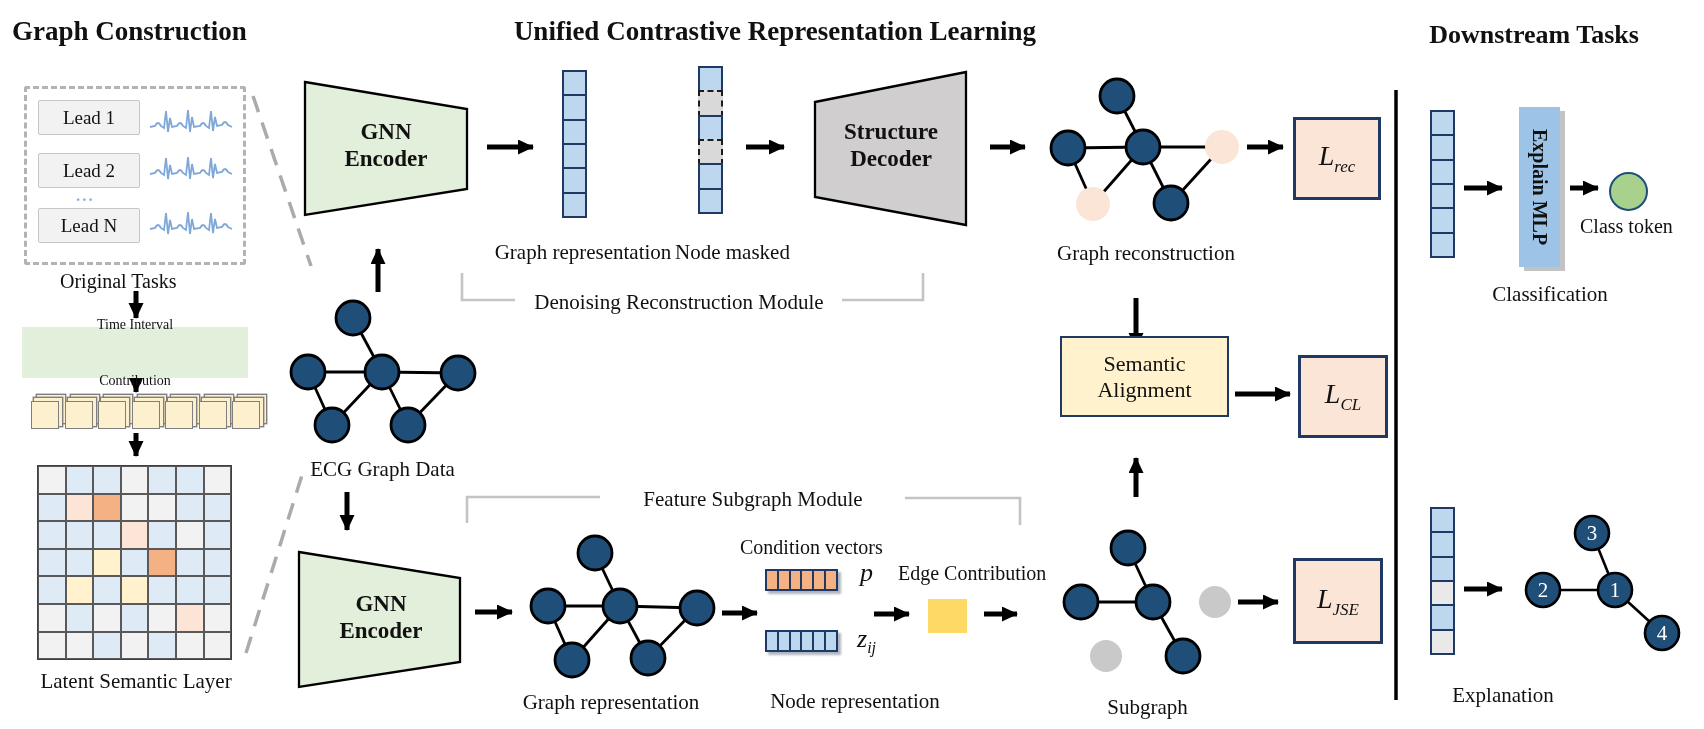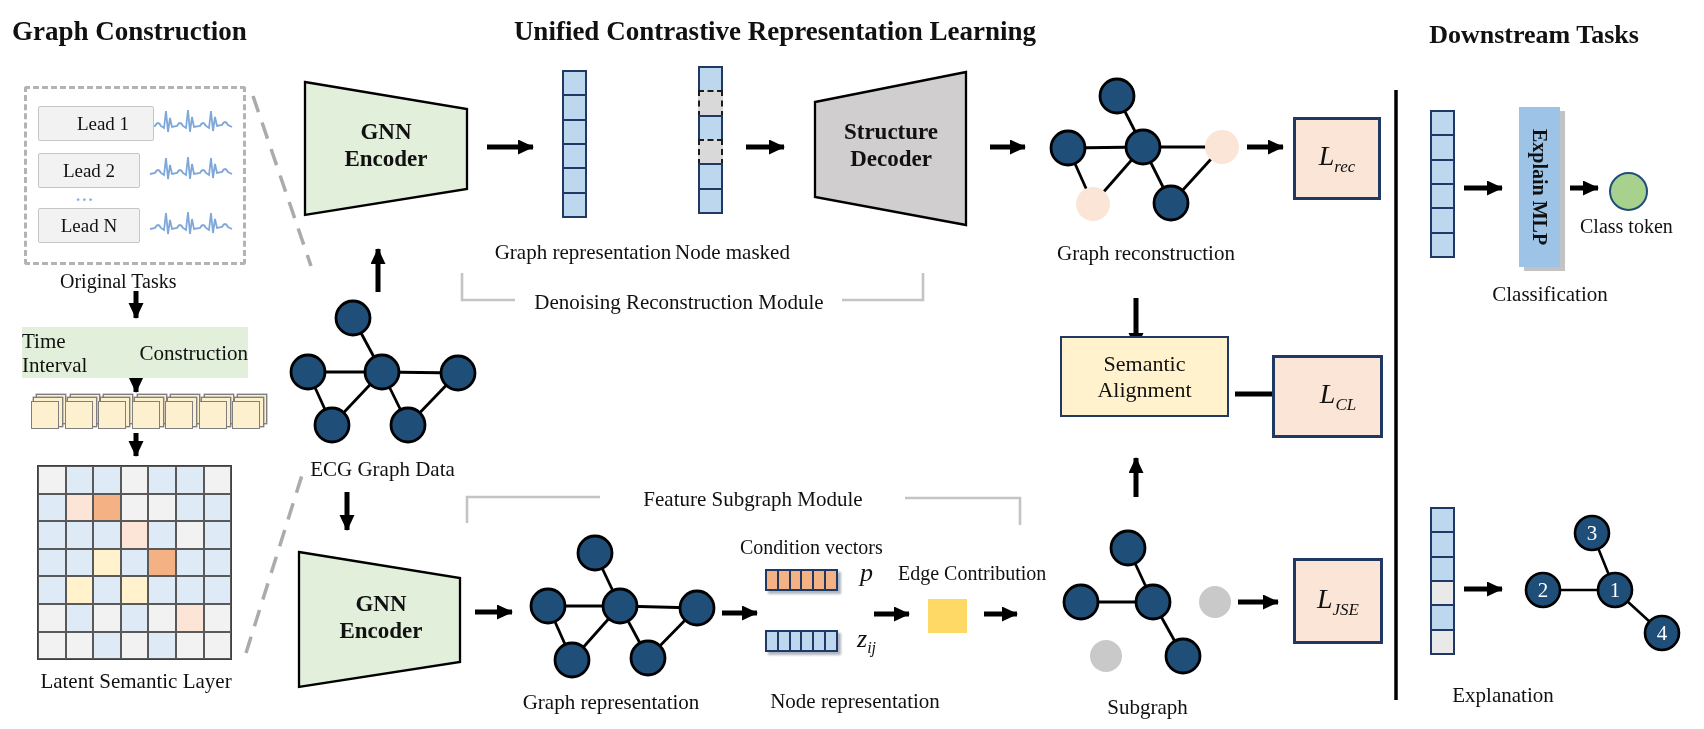--- a/index.html
+++ b/index.html
@@ -6,21 +6,21 @@
   .stage{position:relative;width:1704px;height:729px;background:#fff;overflow:hidden;
          font-family:"Liberation Serif","DejaVu Serif",serif;color:#111;}
   svg{position:absolute;left:0;top:0;z-index:1;}
   .ovl{position:absolute;z-index:2;}
   .ttl{font-weight:bold;font-size:27px;white-space:nowrap;}
   .lbl{font-size:20px;text-align:left;line-height:1.1;}
   .lbl21{font-size:21px;text-align:center;line-height:1.1;white-space:nowrap;}
   .chip{background:#F2F2F2;border:1px solid #C6C6C6;border-radius:2px;width:100px;height:33px;
         display:flex;align-items:center;justify-content:center;font-size:19px;}
   .dashedbox{border:3px dashed #B3B3B3;border-radius:3px;}
-  .greenbox{background:#E2EFDA;display:flex;flex-direction:row;align-items:center;justify-content:center;font-size:21px;line-height:24px;gap:32px;}
+  .greenbox{background:#E2EFDA;display:flex;flex-direction:column;align-items:center;justify-content:center;font-size:14px;line-height:24px;gap:32px;}
   .segrow{display:flex;gap:5.5px;}
   .seg{width:26px;height:26px;background:#FCF0CE;border:1.4px solid #7F7F7F;
        box-shadow:3px -3px 0 0 #FCF0CE,3px -3px 0 1.4px #7F7F7F,6px -6px 0 0 #FCF0CE,6px -6px 0 1.4px #7F7F7F;}
   .grid{display:grid;grid-template-columns:repeat(7,27.6px);grid-auto-rows:27.6px;border:1.5px solid #404040;}
   .gc{border:1px solid #595959;box-sizing:border-box;}
   .gc.b{background:#DEEBF7}.gc.g{background:#F2F2F2}.gc.o{background:#F4B183}
   .gc.p{background:#FCE4D6}.gc.y{background:#FFF2CC}
   .vcol{display:flex;flex-direction:column;}
   .vcol .cell{width:25px;height:26.5px;border:2.2px solid #1F3864;margin-top:-2.2px;box-sizing:border-box;background:#BDD7EE;}
   .vcol .cell:first-child{margin-top:0;}
@@ -176,34 +176,34 @@
     <path d="M842,300 L923,300 L923,273"></path>
     <path d="M600,497 L467,497 L467,523"></path>
     <path d="M905,498 L1020,498 L1020,525"></path>
   </g>
 
   <line x1="1396" y1="90" x2="1396" y2="700" stroke="#000" stroke-width="3.5"></line>
 </svg>
 
 <div class="ovl ttl" style="left:12px;top:16px;">Graph Construction</div>
 <div class="ovl dashedbox" style="left:24px;top:86px;width:216px;height:173px;"></div>
-<div class="ovl chip" style="left:38px;top:106px;padding-left:14px;">
+<div class="ovl chip" style="left:38px;top:100px;">
       <span>Lead 1</span>
     </div>
 <div class="ovl chip" style="left:38px;top:153px;">
       <span>Lead 2</span>
     </div>
 <div class="ovl dots" style="left:76px;top:186px;">...</div>
 <div class="ovl chip" style="left:38px;top:208px;">
       <span>Lead N</span>
     </div>
 <div class="ovl lbl" style="left:60px;top:270px;width:155px;">Original Tasks</div>
 <div class="ovl greenbox" style="left:22px;top:327px;width:226px;height:51px;">
   <span>Time Interval</span>
-  <span>Construction</span>
+  <span>Contribution</span>
 </div>
 <div class="ovl segrow" style="left:31px;top:401px;">
       <div class="seg"></div>
       <div class="seg"></div>
       <div class="seg"></div>
       <div class="seg"></div>
       <div class="seg"></div>
       <div class="seg"></div>
       <div class="seg"></div>
     </div>
@@ -333,21 +333,21 @@
 <div class="ovl ysq" style="left:928px;top:599px;width:39px;height:34px;"></div>
 <div class="ovl lbl21" style="left:745px;top:690px;width:220px;">Node representation</div>
 
 <div class="ovl lbl21" style="left:1095px;top:696px;width:105px;">Subgraph</div>
 
 <div class="ovl sembox" style="left:1060px;top:336px;width:165px;height:77px;">
   <span>Semantic</span>
   <span>Alignment</span>
 </div>
 
-<div class="ovl lossbox" style="left:1272px;top:355px;width:84px;height:77px;padding-left:21px;">
+<div class="ovl lossbox" style="left:1298px;top:355px;width:84px;height:77px;">
   <span class="loss"><span>L</span><sub>CL</sub></span>
 </div>
 
 <div class="ovl lossbox" style="left:1293px;top:558px;width:84px;height:80px;">
   <span class="loss"><span>L</span><sub>JSE</sub></span>
 </div>
 
 <div class="ovl ttl" style="left:1405px;top:20px;width:258px;text-align:center;font-size:26px;">Downstream Tasks</div>
 
 <div class="ovl vcol" style="left:1430px;top:110px;">

